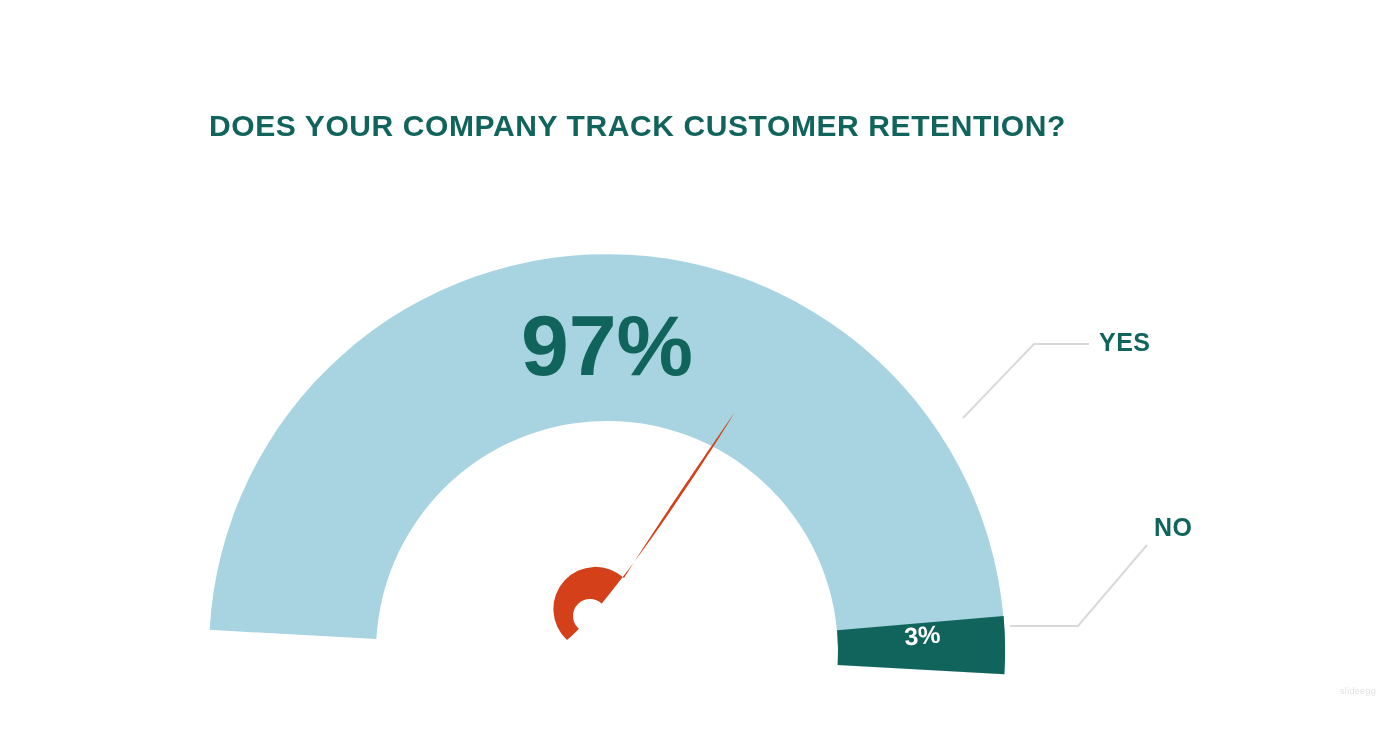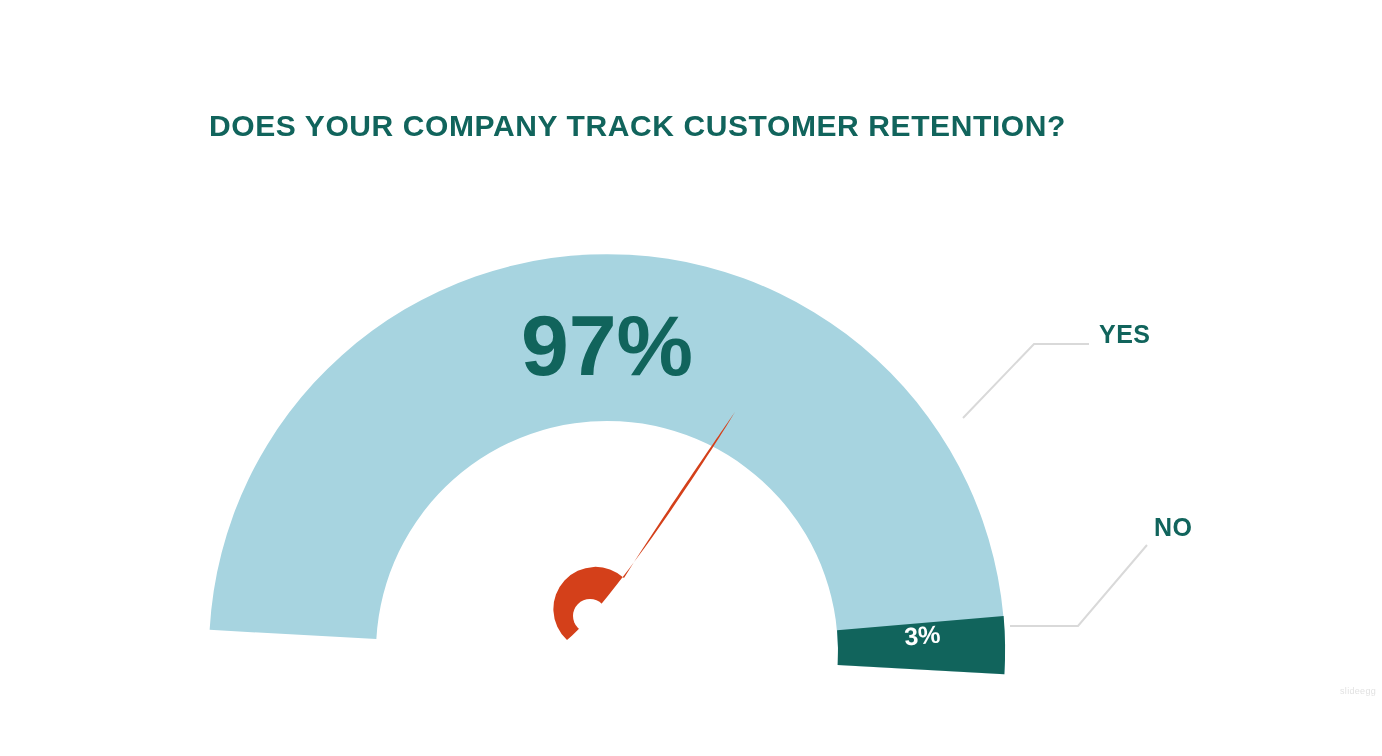--- a/index.html
+++ b/index.html
@@ -43,21 +43,21 @@
     position: absolute;
     font-family: "Liberation Sans", sans-serif;
     font-weight: bold;
     font-size: 25px;
     letter-spacing: 0.5px;
     color: #11645c;
     white-space: nowrap;
   }
   #label-yes {
     left: 1099px;
-    top: 320px;
+    top: 328px;
   }
   #label-no {
     left: 1154px;
     top: 513px;
   }
   #watermark {
     position: absolute;
     right: 6px;
     bottom: 6px;
     font-family: "Liberation Sans", sans-serif;

